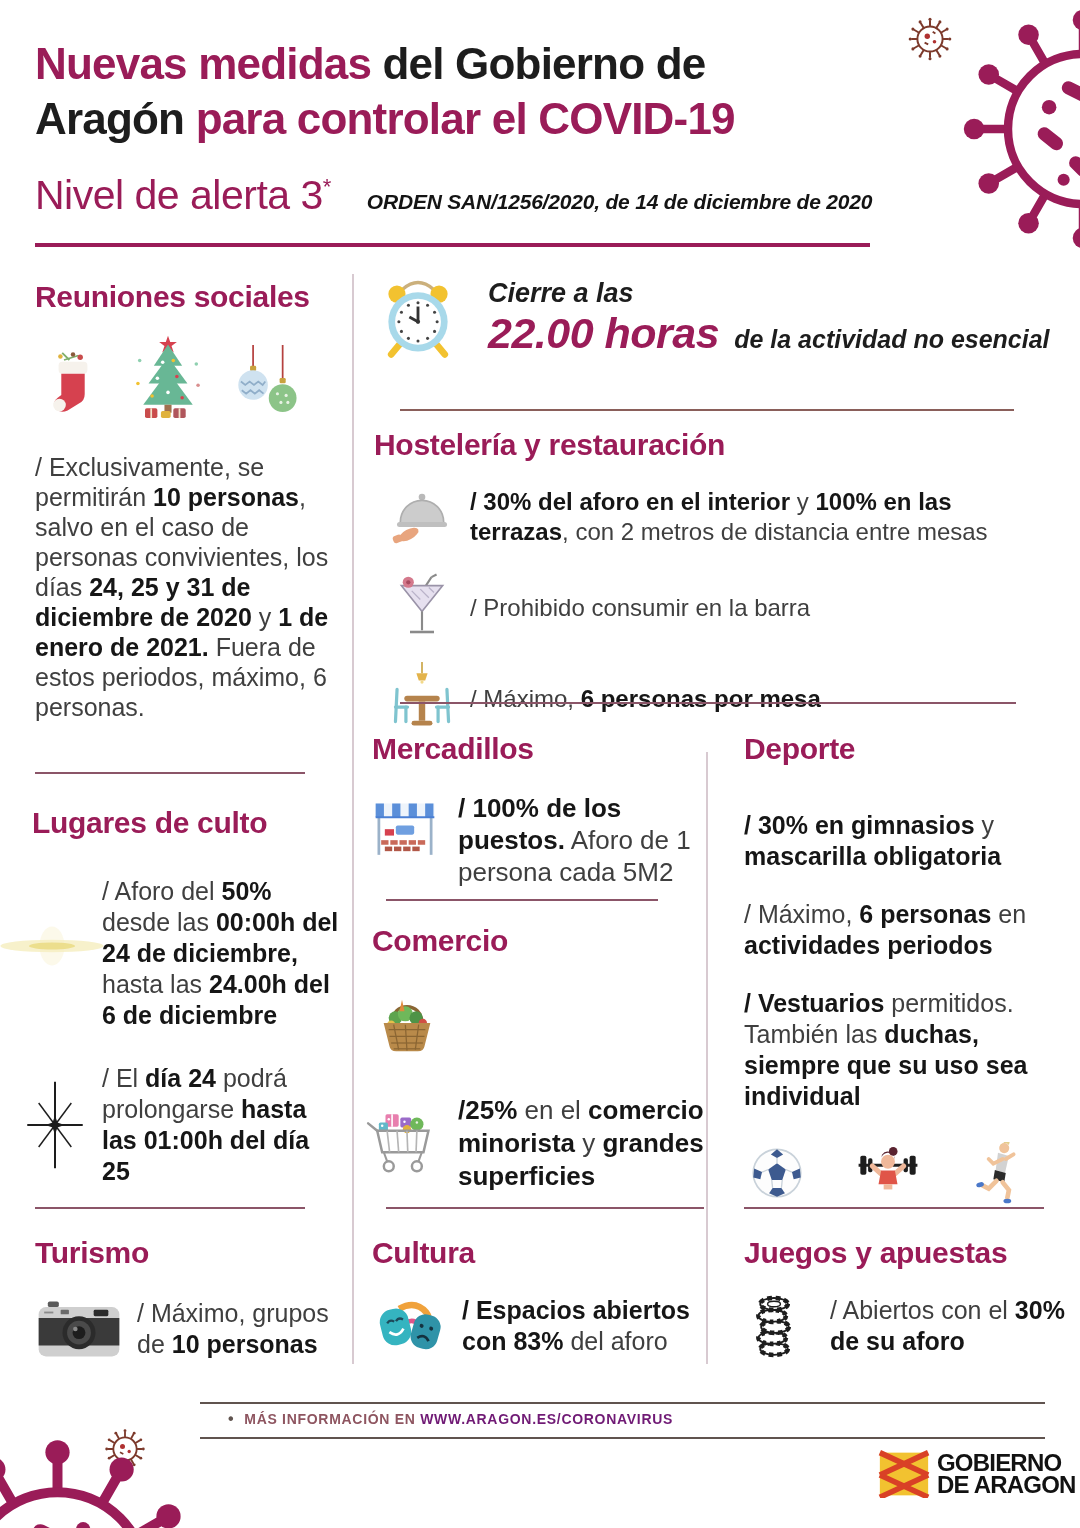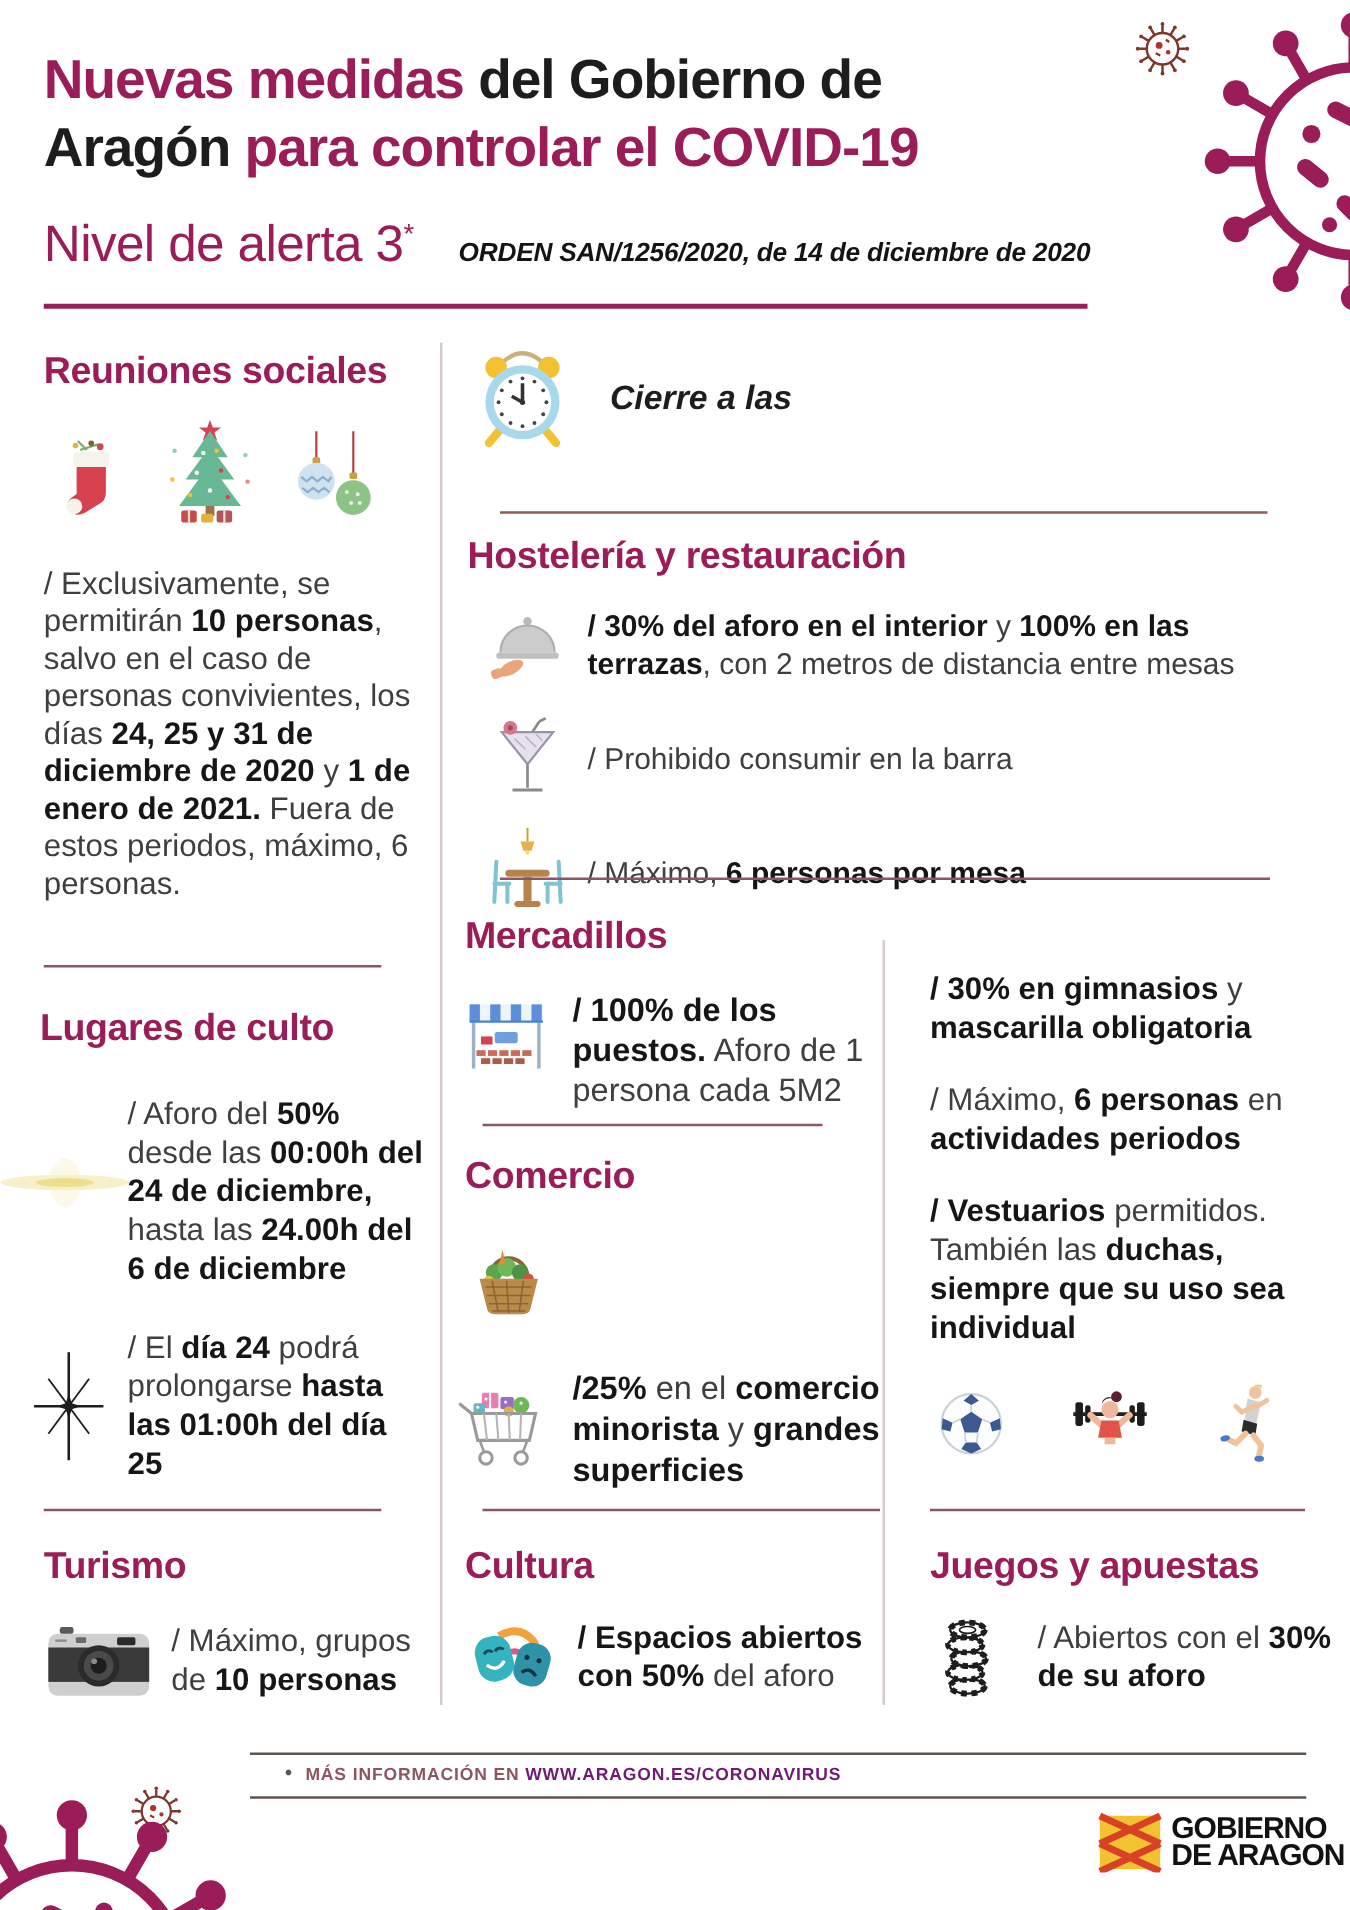--- a/index.html
+++ b/index.html
@@ -175,20 +175,21 @@
         <circle cx="46" cy="30" r="1.6"></circle>
           <circle cx="56" cy="32.7" r="1.6"></circle>
           <circle cx="63.3" cy="40" r="1.6"></circle>
       </g>
       <line x1="46" y1="50" x2="46" y2="34" stroke="#333" stroke-width="3"></line>
       <line x1="46" y1="50" x2="37" y2="45" stroke="#333" stroke-width="3"></line>
       <circle cx="46" cy="50" r="2.2" fill="#333"></circle>
     </svg>
     <div>
       <div class="cierre-l1">Cierre a las</div>
+      <div><span class="cierre-time">22.00 horas</span><span class="cierre-sfx">de la actividad no esencial</span></div>
     </div>
   </section>
 
   <div class="rule" style="left:400px;top:409px;width:614px;background:#8a5f5a"></div>
 
   <section class="abs" style="left:374px;top:428px;width:666px">
     <h2 class="sec-title">Hostelería y restauración</h2>
     <div class="host-row" style="">
       <svg width="70" height="62" viewBox="0 0 84 72" style="margin:0 auto">
         <circle cx="42" cy="12" r="4" fill="#b9b9b9"></circle>
@@ -442,25 +443,26 @@
           <path d="M28,32 q4,-4 8,0" stroke="#1d4a5a" stroke-width="2.5" fill="none"></path>
           <path d="M18,42 q8,9 16,0" stroke="#fff" stroke-width="3" fill="none"></path>
         </g>
         <g transform="rotate(16 58 44)">
           <rect x="44" y="24" width="30" height="38" rx="13" fill="#2f93a8"></rect>
           <circle cx="53" cy="38" r="2.2" fill="#14323f"></circle>
             <circle cx="64" cy="38" r="2.2" fill="#14323f"></circle>
           <path d="M52,52 q6,-7 13,0" stroke="#14323f" stroke-width="3" fill="none"></path>
         </g>
       </svg>
-      <p class="body-txt"><span class="b">/ </span><span class="b">Espacios abiertos con 50%</span><span> del aforo</span></p>
+      <p class="body-txt"><span class="b">/ </span><span class="b">Espacios abiertos con 83%</span><span> del aforo</span></p>
     </div>
   </section>
 
   <section class="abs" style="left:744px;top:732px;width:312px">
+    <h2 class="sec-title">Deporte</h2>
     <p class="body-txt dep-p" style="margin-top:44px"><span class="b">/ </span><span class="b">30% en gimnasios</span><span> y </span><span class="b">mascarilla obligatoria</span></p>
     <p class="body-txt dep-p"><span>/ Máximo, </span><span class="b">6 personas</span><span> en </span><span class="b">actividades periodos</span></p>
     <p class="body-txt dep-p"><span class="b">/ </span><span class="b">Vestuarios</span><span> permitidos. También las </span><span class="b">duchas, siempre que su uso sea individual</span></p>
     <div class="dep-icons">
       <svg width="58" height="58" viewBox="0 0 66 66">
         <circle cx="33" cy="33" r="27" fill="#fdfdfd" stroke="#c9d2da" stroke-width="2"></circle>
         <g fill="#3d5a8f">
           <polygon points="33,22 43,29 39,41 27,41 23,29"></polygon>
           <polygon points="33,6 40,12 33,16 26,12"></polygon>
           <polygon points="59,28 60,38 52,40 50,32"></polygon>

